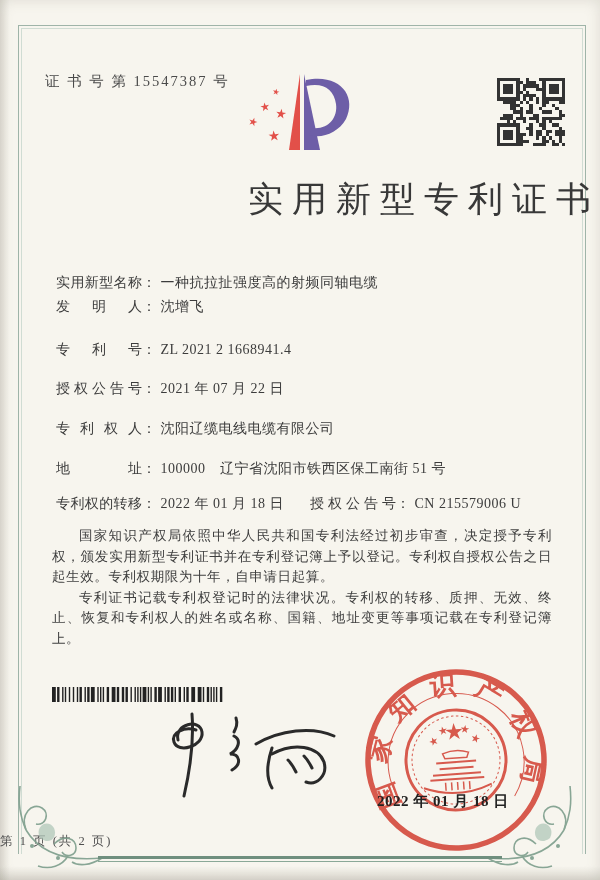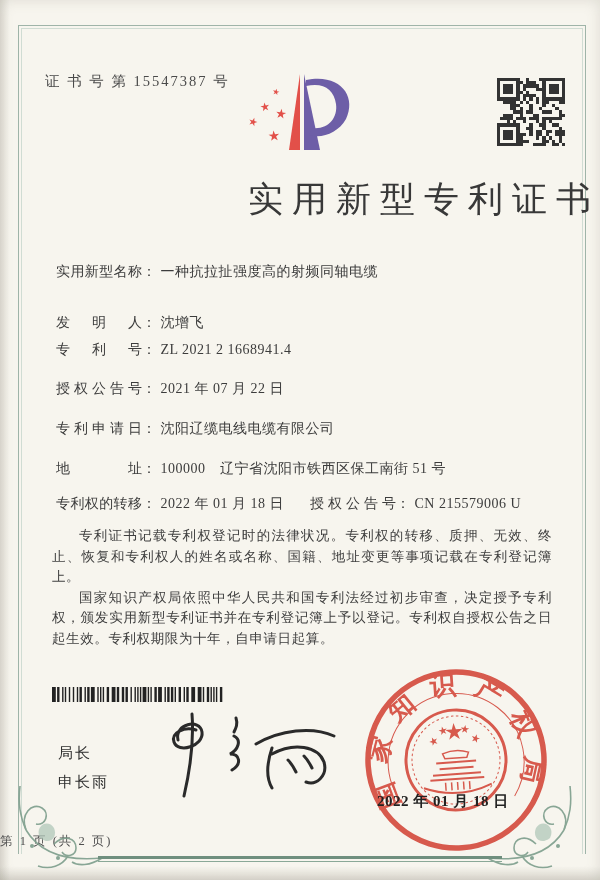--- a/index.html
+++ b/index.html
@@ -219,49 +219,49 @@
       <rect x="13" y="20" width="1" height="1" fill="#333"></rect>
       <rect x="14" y="20" width="1" height="1" fill="#333"></rect>
       <rect x="17" y="20" width="1" height="1" fill="#333"></rect>
       <rect x="18" y="20" width="1" height="1" fill="#333"></rect>
       <rect x="20" y="20" width="1" height="1" fill="#333"></rect>
     </svg>
 
   <div class="title">实用新型专利证书</div>
 
   <div class="fields">
-    <div class="frow" style="top:1px">
+    <div class="frow" style="top:12px">
       <span class="flabel">实用新型名称</span><span class="colon">：</span><span>一种抗拉扯强度高的射频同轴电缆</span>
     </div>
-    <div class="frow" style="top:52px">
+    <div class="frow" style="top:36px">
       <span class="flabel">发明人</span><span class="colon">：</span><span>沈增飞</span>
     </div>
     <div class="frow" style="top:79px">
       <span class="flabel">专利号</span><span class="colon">：</span><span>ZL 2021 2 1668941.4</span>
     </div>
     <div class="frow" style="top:118px">
       <span class="flabel">授权公告号</span><span class="colon">：</span><span>2021 年 07 月 22 日</span>
     </div>
     <div class="frow" style="top:158px">
-      <span class="flabel">专利申请日</span><span class="colon">：</span><span>沈阳辽缆电线电缆有限公司</span>
+      <span class="flabel">专利权人</span><span class="colon">：</span><span>沈阳辽缆电线电缆有限公司</span>
     </div>
     <div class="frow" style="top:198px">
       <span class="flabel">地址</span><span class="colon">：</span><span>100000　辽宁省沈阳市铁西区保工南街 51 号</span>
     </div>
     <div class="frow" style="top:233px">
       <span class="flabel">专利权的转移</span><span class="colon">：</span><span>2022 年 01 月 18 日</span>
       <span class="grant-right">
         <span class="flabel">授权公告号</span><span class="colon">：</span><span>CN 215579006 U</span>
       </span>
     </div>
   </div>
 
   <div class="body-text">
+    <p>国家知识产权局依照中华人民共和国专利法经过初步审查，决定授予专利权，颁发实用新型专利证书并在专利登记簿上予以登记。专利权自授权公告之日起生效。专利权期限为十年，自申请日起算。</p>
     <p>专利证书记载专利权登记时的法律状况。专利权的转移、质押、无效、终止、恢复和专利权人的姓名或名称、国籍、地址变更等事项记载在专利登记簿上。</p>
-    <p>国家知识产权局依照中华人民共和国专利法经过初步审查，决定授予专利权，颁发实用新型专利证书并在专利登记簿上予以登记。专利权自授权公告之日起生效。专利权期限为十年，自申请日起算。</p>
   </div>
 
   <svg class="barcode" viewBox="0 0 172 15" preserveAspectRatio="none">
       <rect x="0.0" y="0" width="3.8" height="15" fill="#222"></rect>
       <rect x="5.1" y="0" width="2.4" height="15" fill="#222"></rect>
       <rect x="10.1" y="0" width="1.4" height="15" fill="#222"></rect>
       <rect x="12.8" y="0" width="1.4" height="15" fill="#222"></rect>
       <rect x="16.8" y="0" width="1.4" height="15" fill="#222"></rect>
       <rect x="20.8" y="0" width="1.4" height="15" fill="#222"></rect>
       <rect x="24.8" y="0" width="1.4" height="15" fill="#222"></rect>
@@ -296,24 +296,20 @@
       <rect x="139.3" y="0" width="3.8" height="15" fill="#222"></rect>
       <rect x="145.7" y="0" width="3.8" height="15" fill="#222"></rect>
       <rect x="150.8" y="0" width="1.4" height="15" fill="#222"></rect>
       <rect x="154.8" y="0" width="2.4" height="15" fill="#222"></rect>
       <rect x="158.5" y="0" width="1.4" height="15" fill="#222"></rect>
       <rect x="161.2" y="0" width="1.4" height="15" fill="#222"></rect>
       <rect x="163.9" y="0" width="1.4" height="15" fill="#222"></rect>
       <rect x="167.9" y="0" width="2.4" height="15" fill="#222"></rect>
     </svg>
 
-  <div class="signer">
-    <div>局长</div>
-    <div>申长雨</div>
-  </div>
 
   <svg class="signature" width="190" height="92" viewBox="0 0 190 92" fill="none" stroke="#2a2a2a" stroke-width="3" stroke-linecap="round">
     <path d="M30,30 C26,14 52,8 54,22 C56,36 30,44 26,32 C23,23 36,16 48,20"></path>
     <path d="M44,4 C46,30 42,60 36,86"></path>
     <path d="M88,8 C90,14 88,18 86,22"></path>
     <path d="M86,26 C94,30 90,40 82,44 C92,44 94,54 84,60"></path>
     <path d="M108,34 C132,20 164,16 186,26"></path>
     <path d="M124,38 C118,56 118,68 124,78"></path>
     <path d="M124,44 C146,32 170,36 176,52 C180,66 168,76 158,72"></path>
     <path d="M140,50 C144,54 146,58 148,62"></path>

